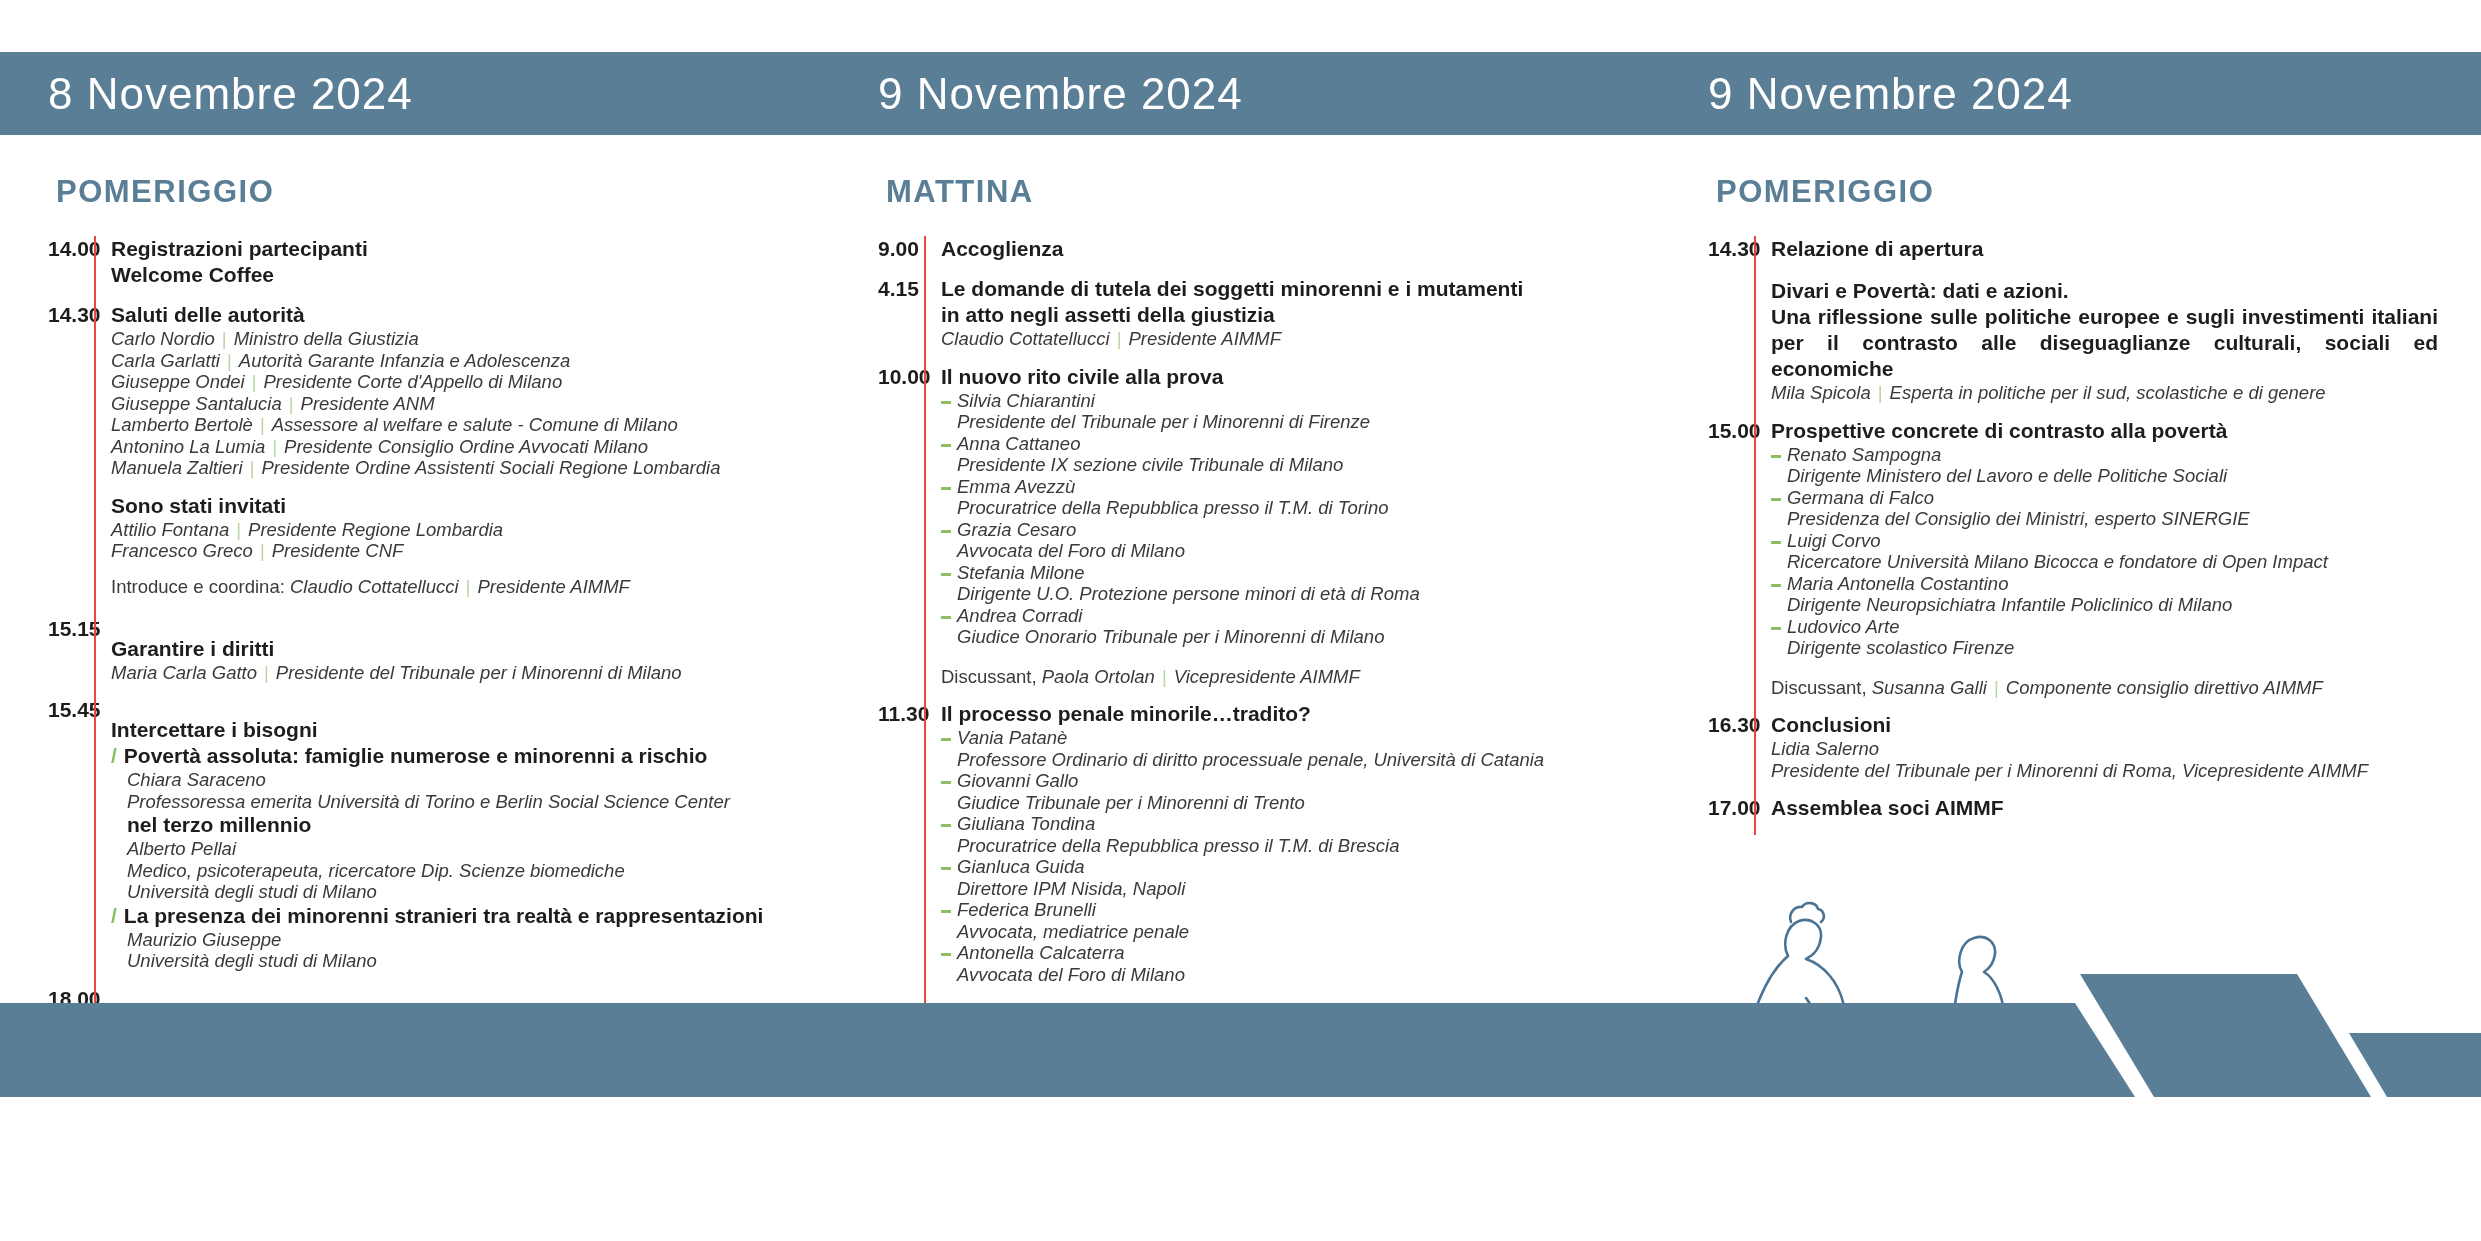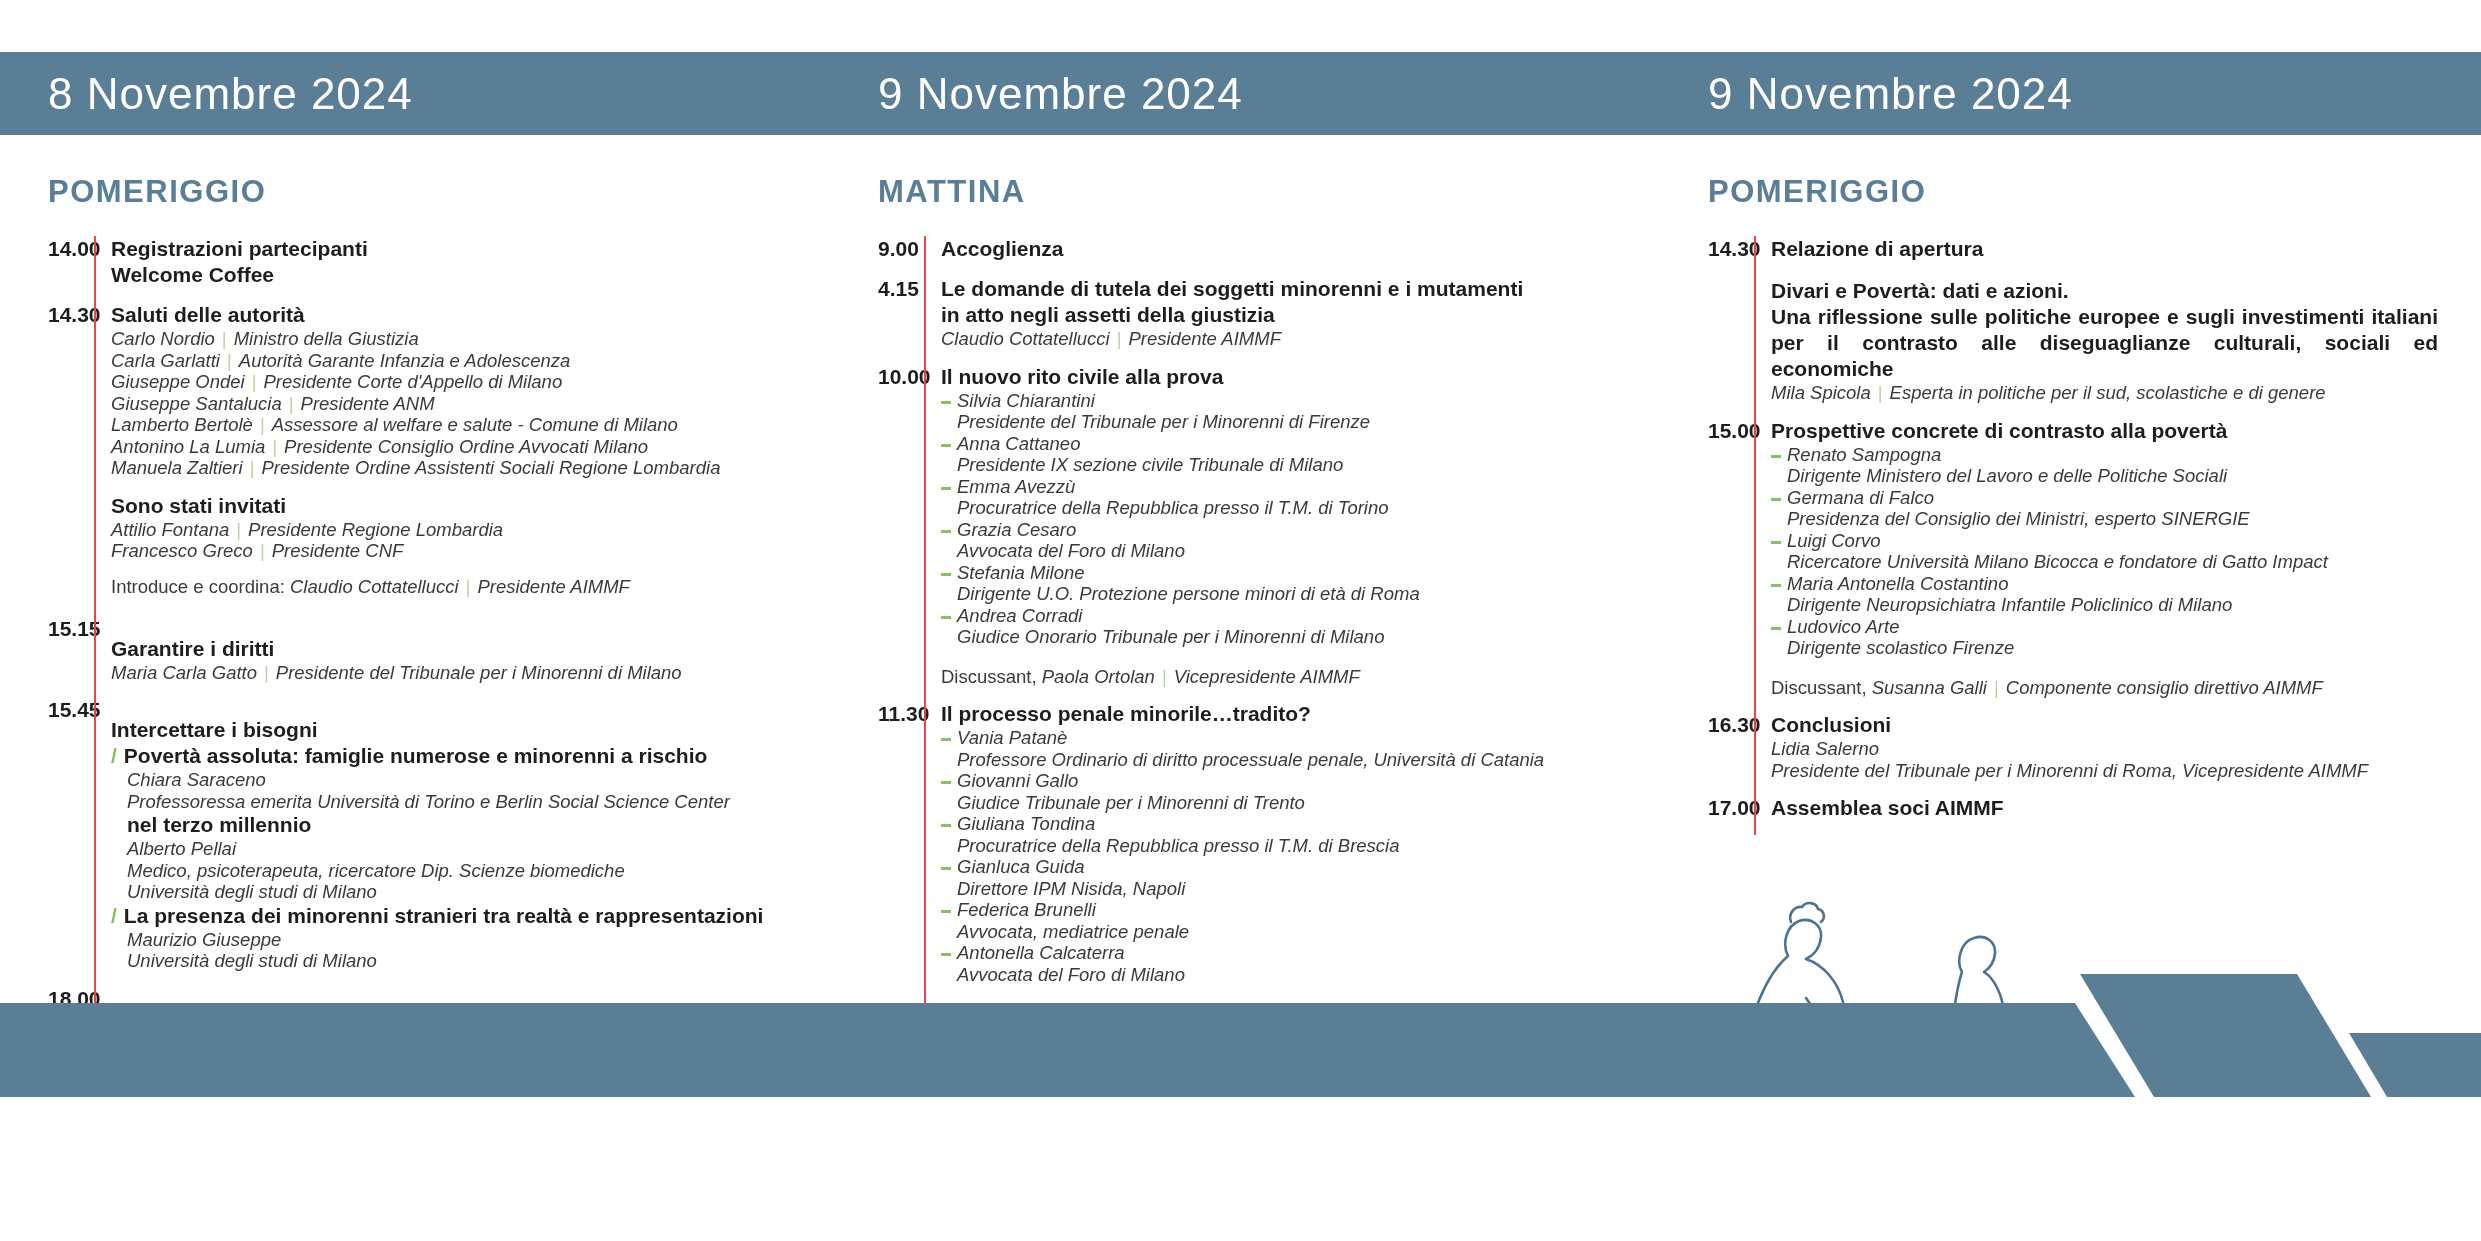--- a/index.html
+++ b/index.html
@@ -4,21 +4,21 @@
 <style>
   html,body{margin:0;padding:0;background:#ffffff;}
   #page{
     position:relative;width:2481px;height:1097px;overflow:hidden;background:#ffffff;
     font-family:Liberation Sans, sans-serif;color:#1d1d1b;
   }
   .band-top{position:absolute;left:0;top:52px;width:100%;height:83px;background:#5a7e96;}
   .date-label{position:absolute;top:50%;transform:translateY(-50%);color:#ffffff;
     font-size:44px;font-weight:400;letter-spacing:1px;white-space:nowrap;}
   .column{position:absolute;top:162px;}
-  .session{font-size:31px;font-weight:bold;color:#5a7e96;letter-spacing:1.5px;margin:12px 0 26px 0;}
+  .session{font-size:31px;font-weight:bold;color:#5a7e96;letter-spacing:1.5px;margin:12px 0 26px 8px;}
   .entry{display:grid;grid-template-columns:46px 1fr;}
   .entry-time{font-weight:bold;font-size:21px;padding-top:1px;white-space:nowrap;}
   .entry-content{border-left:2px solid #ef4444;padding:0 0 14px 15px;min-height:26px;}
   .entry-content.offset{padding-top:20px;}
   .title-line{font-weight:bold;font-size:21px;line-height:26px;color:#1d1d1b;}
   .para-just{text-align:justify;}
   .gap-sm{height:16px;}
   .txt-line{font-size:18.5px;line-height:21.5px;color:#3a3a39;}
   .it{font-style:italic;}
   .lead{font-style:normal;}
@@ -195,21 +195,21 @@
         </div>
         <div class="entry">
           <div class="entry-time">15.00</div>
           <div class="entry-content">
             <div class="title-line">Prospettive concrete di contrasto alla povertà</div>
             <div class="txt-line it"><span style="display: inline-block; width: 10px; height: 3px; background: rgb(138, 191, 99); margin-right: 6px; transform: translateY(-3px);"></span>Renato Sampogna</div>
             <div class="txt-line it role-ind">Dirigente Ministero del Lavoro e delle Politiche Sociali</div>
             <div class="txt-line it"><span style="display: inline-block; width: 10px; height: 3px; background: rgb(138, 191, 99); margin-right: 6px; transform: translateY(-3px);"></span>Germana di Falco</div>
             <div class="txt-line it role-ind">Presidenza del Consiglio dei Ministri, esperto SINERGIE</div>
             <div class="txt-line it"><span style="display: inline-block; width: 10px; height: 3px; background: rgb(138, 191, 99); margin-right: 6px; transform: translateY(-3px);"></span>Luigi Corvo</div>
-            <div class="txt-line it role-ind">Ricercatore Università Milano Bicocca e fondatore di Gatto Impact</div>
+            <div class="txt-line it role-ind">Ricercatore Università Milano Bicocca e fondatore di Open Impact</div>
             <div class="txt-line it"><span style="display: inline-block; width: 10px; height: 3px; background: rgb(138, 191, 99); margin-right: 6px; transform: translateY(-3px);"></span>Maria Antonella Costantino</div>
             <div class="txt-line it role-ind">Dirigente Neuropsichiatra Infantile Policlinico di Milano</div>
             <div class="txt-line it"><span style="display: inline-block; width: 10px; height: 3px; background: rgb(138, 191, 99); margin-right: 6px; transform: translateY(-3px);"></span>Ludovico Arte</div>
             <div class="txt-line it role-ind">Dirigente scolastico Firenze</div>
             <div class="txt-line disc"><span class="lead">Discussant, </span><span class="it">Susanna Galli</span><span class="pipe">|</span><span class="it">Componente consiglio direttivo AIMMF</span></div>
           </div>
         </div>
         <div class="entry">
           <div class="entry-time">16.30</div>
           <div class="entry-content">

